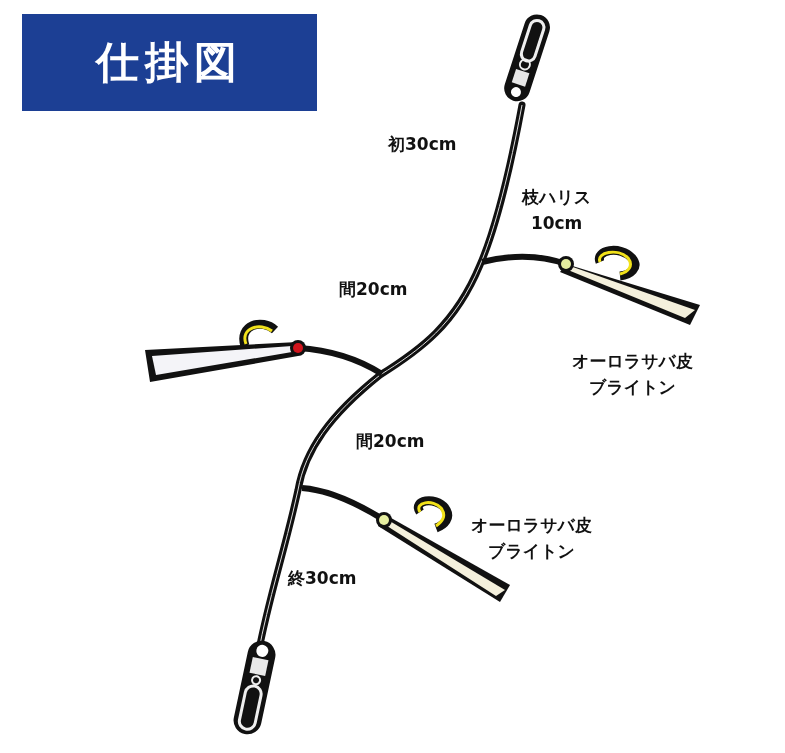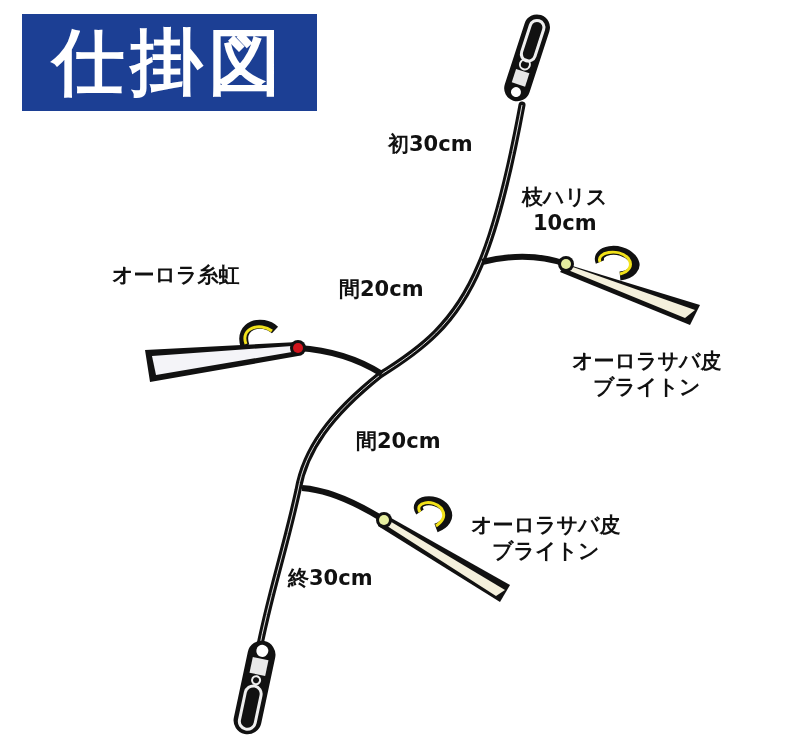--- a/index.html
+++ b/index.html
@@ -1,23 +1,23 @@
 <!DOCTYPE html>
 <html><head>
 <meta charset="utf-8">
 <style>
   html, body { margin:0; padding:0; background:#ffffff; }
   body { width:785px; height:753px; position:relative; overflow:hidden;
          font-family:"DejaVu Sans", sans-serif; }
   .title-box { position:absolute; left:22px; top:14px; width:295px; height:97px;
                background:#1c3f94; display:flex; align-items:center; justify-content:center; }
-  .title-text { color:#ffffff; font-size:72px; font-weight:bold; letter-spacing:6px;
+  .title-text { color:#ffffff; font-size:43px; font-weight:bold; letter-spacing:6px;
                 font-family:"DejaVu Sans", sans-serif; }
   svg.rig { position:absolute; left:0; top:0; }
-  .label { position:absolute; color:#111; font-weight:bold; font-size:21px;
+  .label { position:absolute; color:#111; font-weight:bold; font-size:17px;
            line-height:26px; white-space:nowrap; font-family:"DejaVu Sans", sans-serif;
            text-align:center; }
 </style>
 </head>
 <body>
 
 <div class="title-box">
   <span class="title-text">仕掛図</span>
 </div>
 
@@ -78,21 +78,20 @@
 <div class="label" style="left:388px; top:131px;">初30cm</div>
 
 <div class="label" style="left:522px; top:184px;">
   <div>枝ハリス</div>
   <div>10cm</div>
 </div>
 
 <div class="label" style="left:339px; top:276px;">間20cm</div>
 
 <div class="label" style="left:112px; top:262px;">
-  <div>オーロラ糸虹</div>
 </div>
 
 <div class="label" style="left:572px; top:348px;">
   <div>オーロラサバ皮</div>
   <div>ブライトン</div>
 </div>
 
 <div class="label" style="left:356px; top:428px;">間20cm</div>
 
 <div class="label" style="left:471px; top:512px;">

